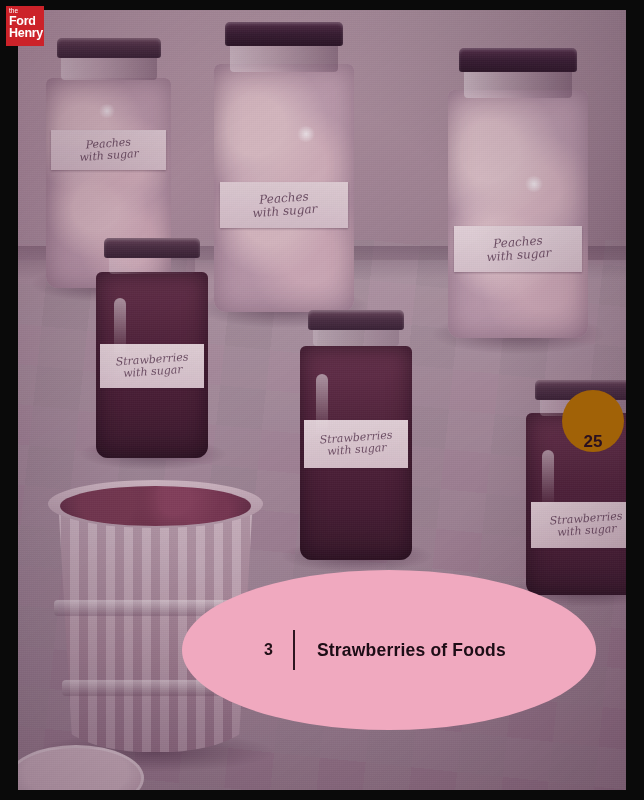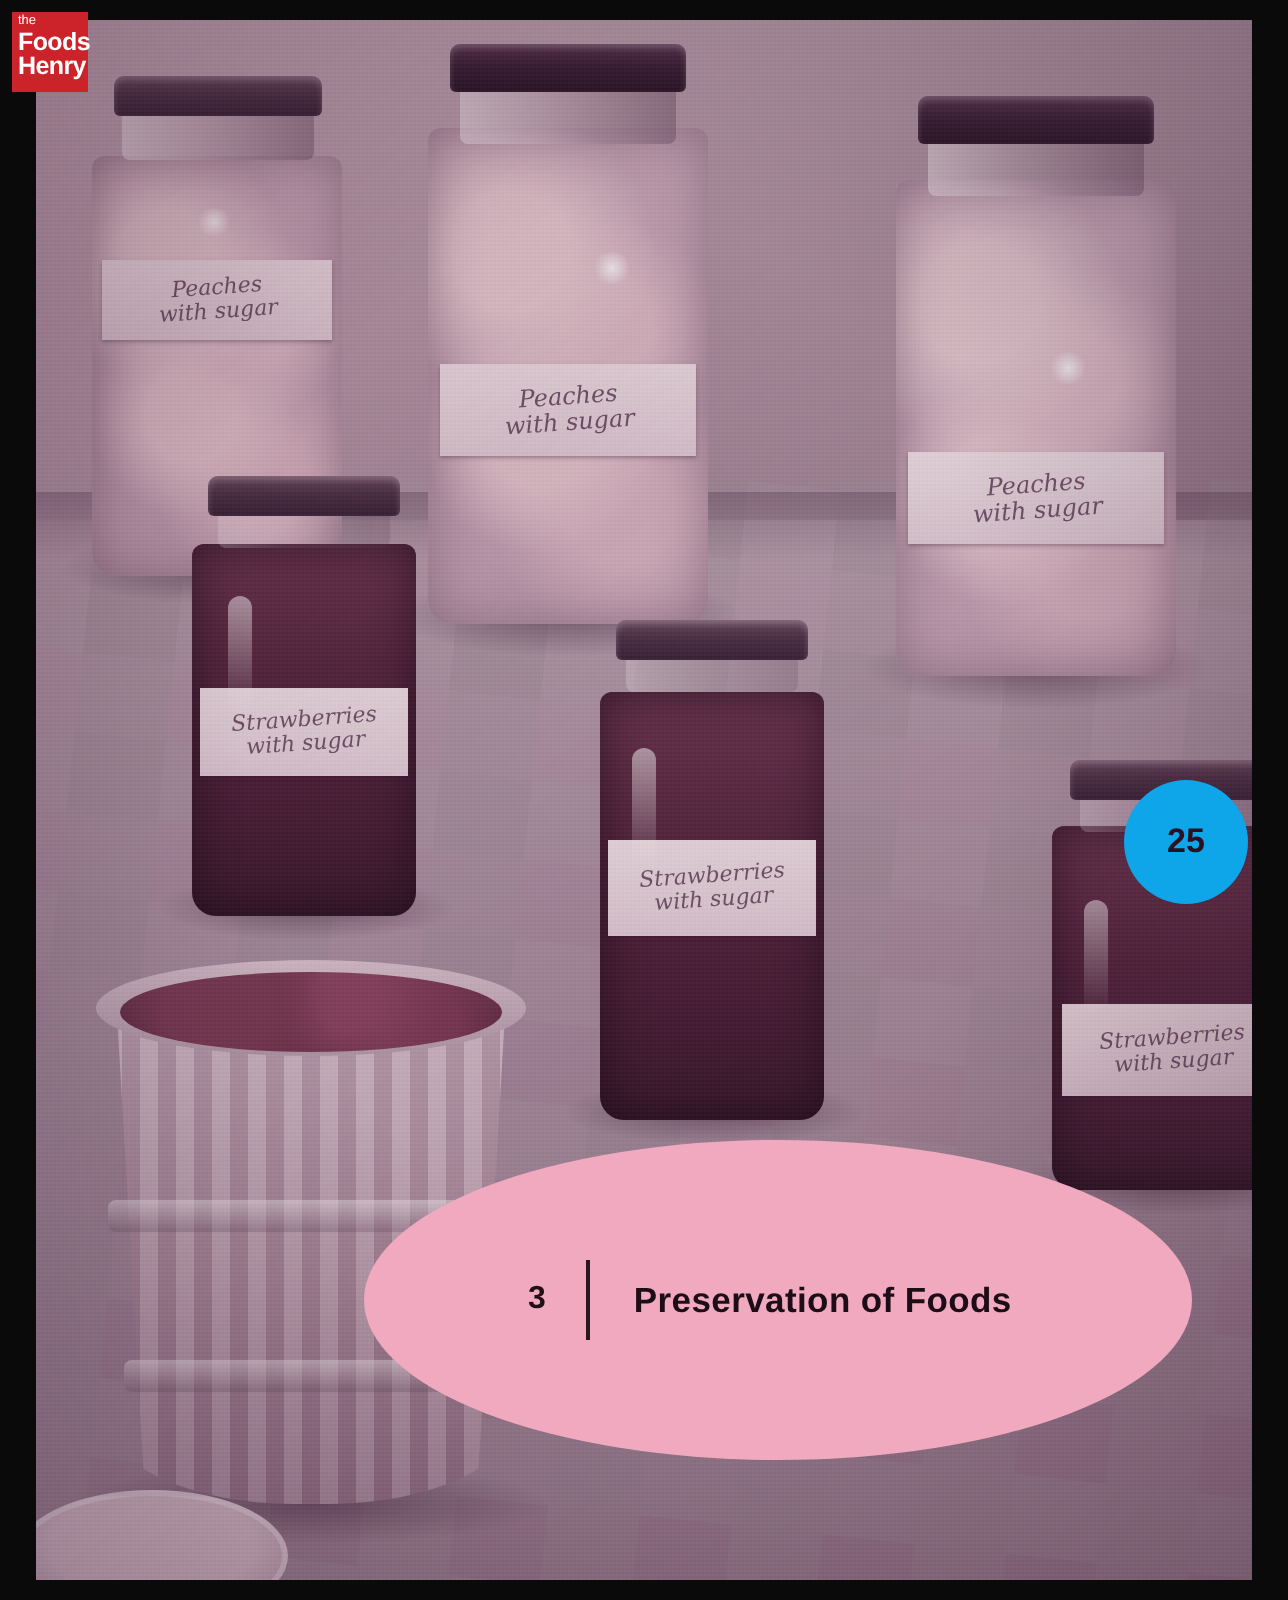--- a/index.html
+++ b/index.html
@@ -228,23 +228,23 @@
   }
 
   
   #page-number {
     position: absolute;
     right: 2px;
     top: 380px;
     width: 62px;
     height: 62px;
     border-radius: 50%;
-    background: #0ea5e9;
+    background: #a16207;
     display: flex;
-    align-items: center;
+    align-items: flex-end;
     justify-content: center;
     z-index: 50;
   }
   #page-number span {
     font-family: "Liberation Sans", sans-serif;
     font-size: 17px;
     font-weight: 700;
     color: #2a1020;
   }
 
@@ -410,28 +410,28 @@
     <div class="plate"></div>
 
     <div id="page-number">
       <span>25</span>
     </div>
 
     <div id="caption-oval">
       <div id="caption-inner">
         <div id="caption-number">3</div>
         <div id="caption-rule"></div>
-        <div id="caption-title">Preservation of Foods</div>
+        <div id="caption-title">Strawberries of Foods</div>
       </div>
     </div>
 
     <div class="duotone"></div>
     <div class="vignette"></div>
     <div class="grain"></div>
   </div>
 
   <div id="watermark">
     <span class="w-the">the</span>
-    <span class="w-henry">Foods</span>
+    <span class="w-henry">Ford</span>
     <span class="w-ford">Henry</span>
   </div>
 
 </div>
 
 </body></html>

